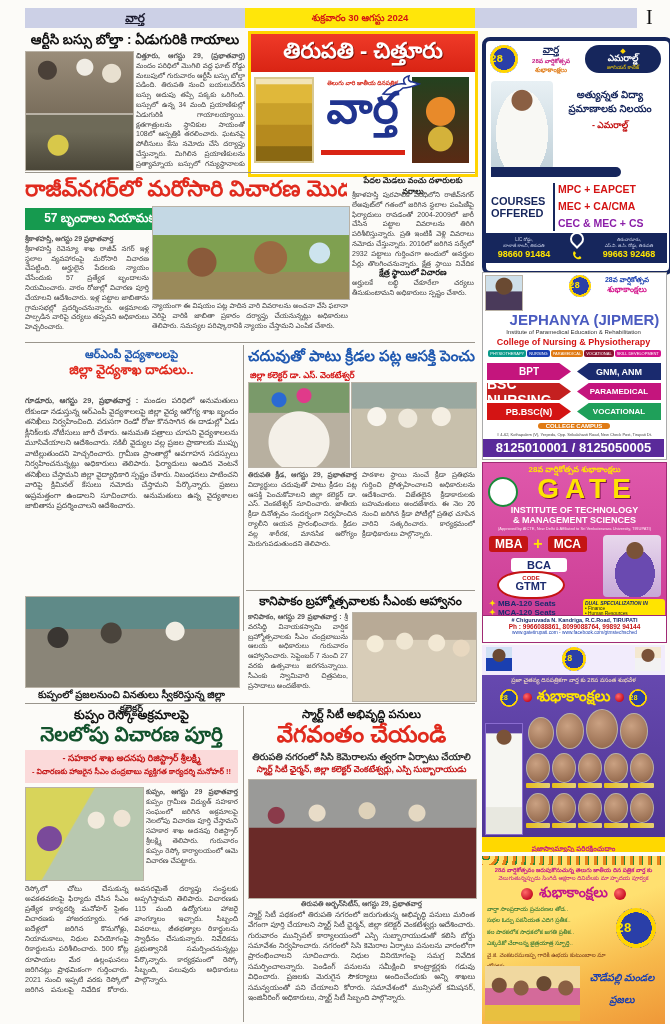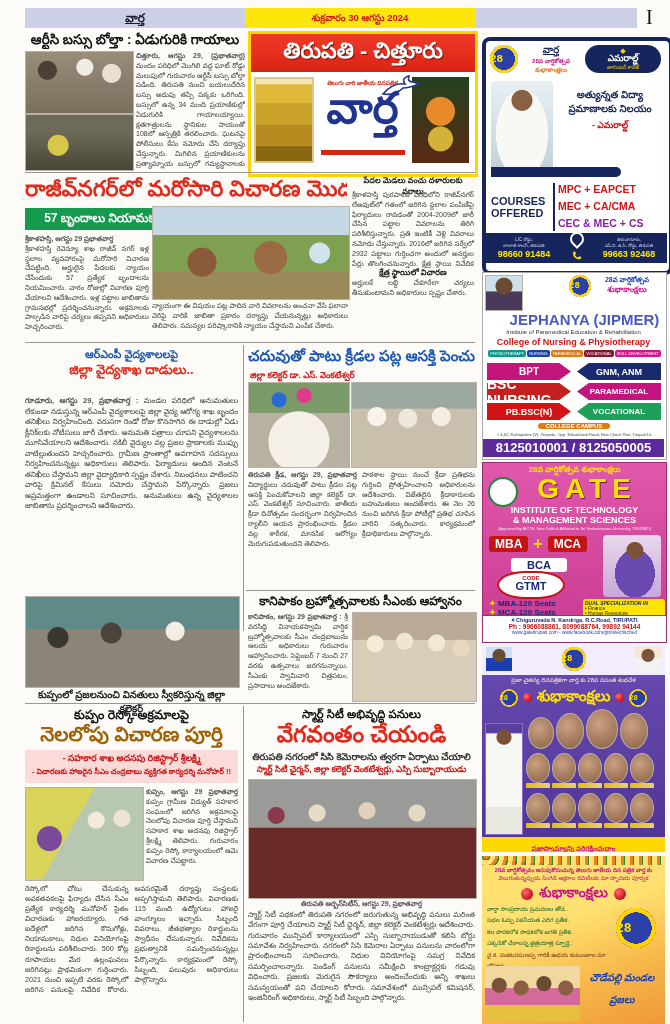--- a/index.html
+++ b/index.html
@@ -138,21 +138,21 @@
        radial-gradient(circle at 15% 45%,#3a3632 10px,transparent 11px),
        radial-gradient(circle at 40% 40%,#4a443c 10px,transparent 11px),
        radial-gradient(circle at 70% 38%,#f2eee4 9px,transparent 10px),
        linear-gradient(180deg,#5f8a88 0 35%,#8a8578 36%);"></div>
   <div class="abs center" style="left:25px;top:689px;width:213px;font-size:10px;font-weight:bold;color:#222;">కుప్పంలో ప్రజలనుంచి వినతులు స్వీకరిస్తున్న జిల్లా కలెక్టర్</div>
 
   <div class="rule-h" style="left:25px;top:703px;width:450px;"></div>
   <div class="rule-v" style="left:243px;top:706px;height:316px;"></div>
 
   <div class="abs center" style="left:25px;top:708px;width:213px;font-size:12.5px;font-weight:bold;color:#111;">కుప్పం రెస్కో అక్రమాలపై</div>
-  <div class="abs center" style="left:25px;top:723px;width:213px;font-size:20px;font-weight:bold;color:#a16207;">నెలలోపు విచారణ పూర్తి</div>
+  <div class="abs center" style="left:25px;top:723px;width:213px;font-size:20px;font-weight:bold;color:#14532d;">నెలలోపు విచారణ పూర్తి</div>
   <div class="abs" style="left:25px;top:750px;width:213px;height:33px;background:#fbdada;">
     <div class="center" style="font-size:9px;font-weight:bold;color:#c41414;padding-top:3px;">- సహకార శాఖ అదనపు రిజిస్ట్రార్ శ్రీలక్ష్మి</div>
     <div class="center" style="font-size:7.5px;font-weight:bold;color:#c41414;padding-top:2px;">- విచారణకు హాజరైన సీఎం చంద్రబాబు వ్యక్తిగత కార్యదర్శి మనోహర్ !!</div>
   </div>
   <div class="photo" style="left:25px;top:787px;width:117px;height:92px;background:
        radial-gradient(circle at 20% 55%,#7a4a9a 12px,transparent 13px),
        radial-gradient(circle at 60% 35%,#f2eadc 8px,transparent 9px),
        radial-gradient(circle at 82% 33%,#efe4d4 8px,transparent 9px),
        linear-gradient(120deg,#d8d45a 0 40%,#b8c8b0 41%);"></div>
   <div class="abs body-text" style="left:146px;top:787px;width:92px;height:92px;font-size:7px;">

